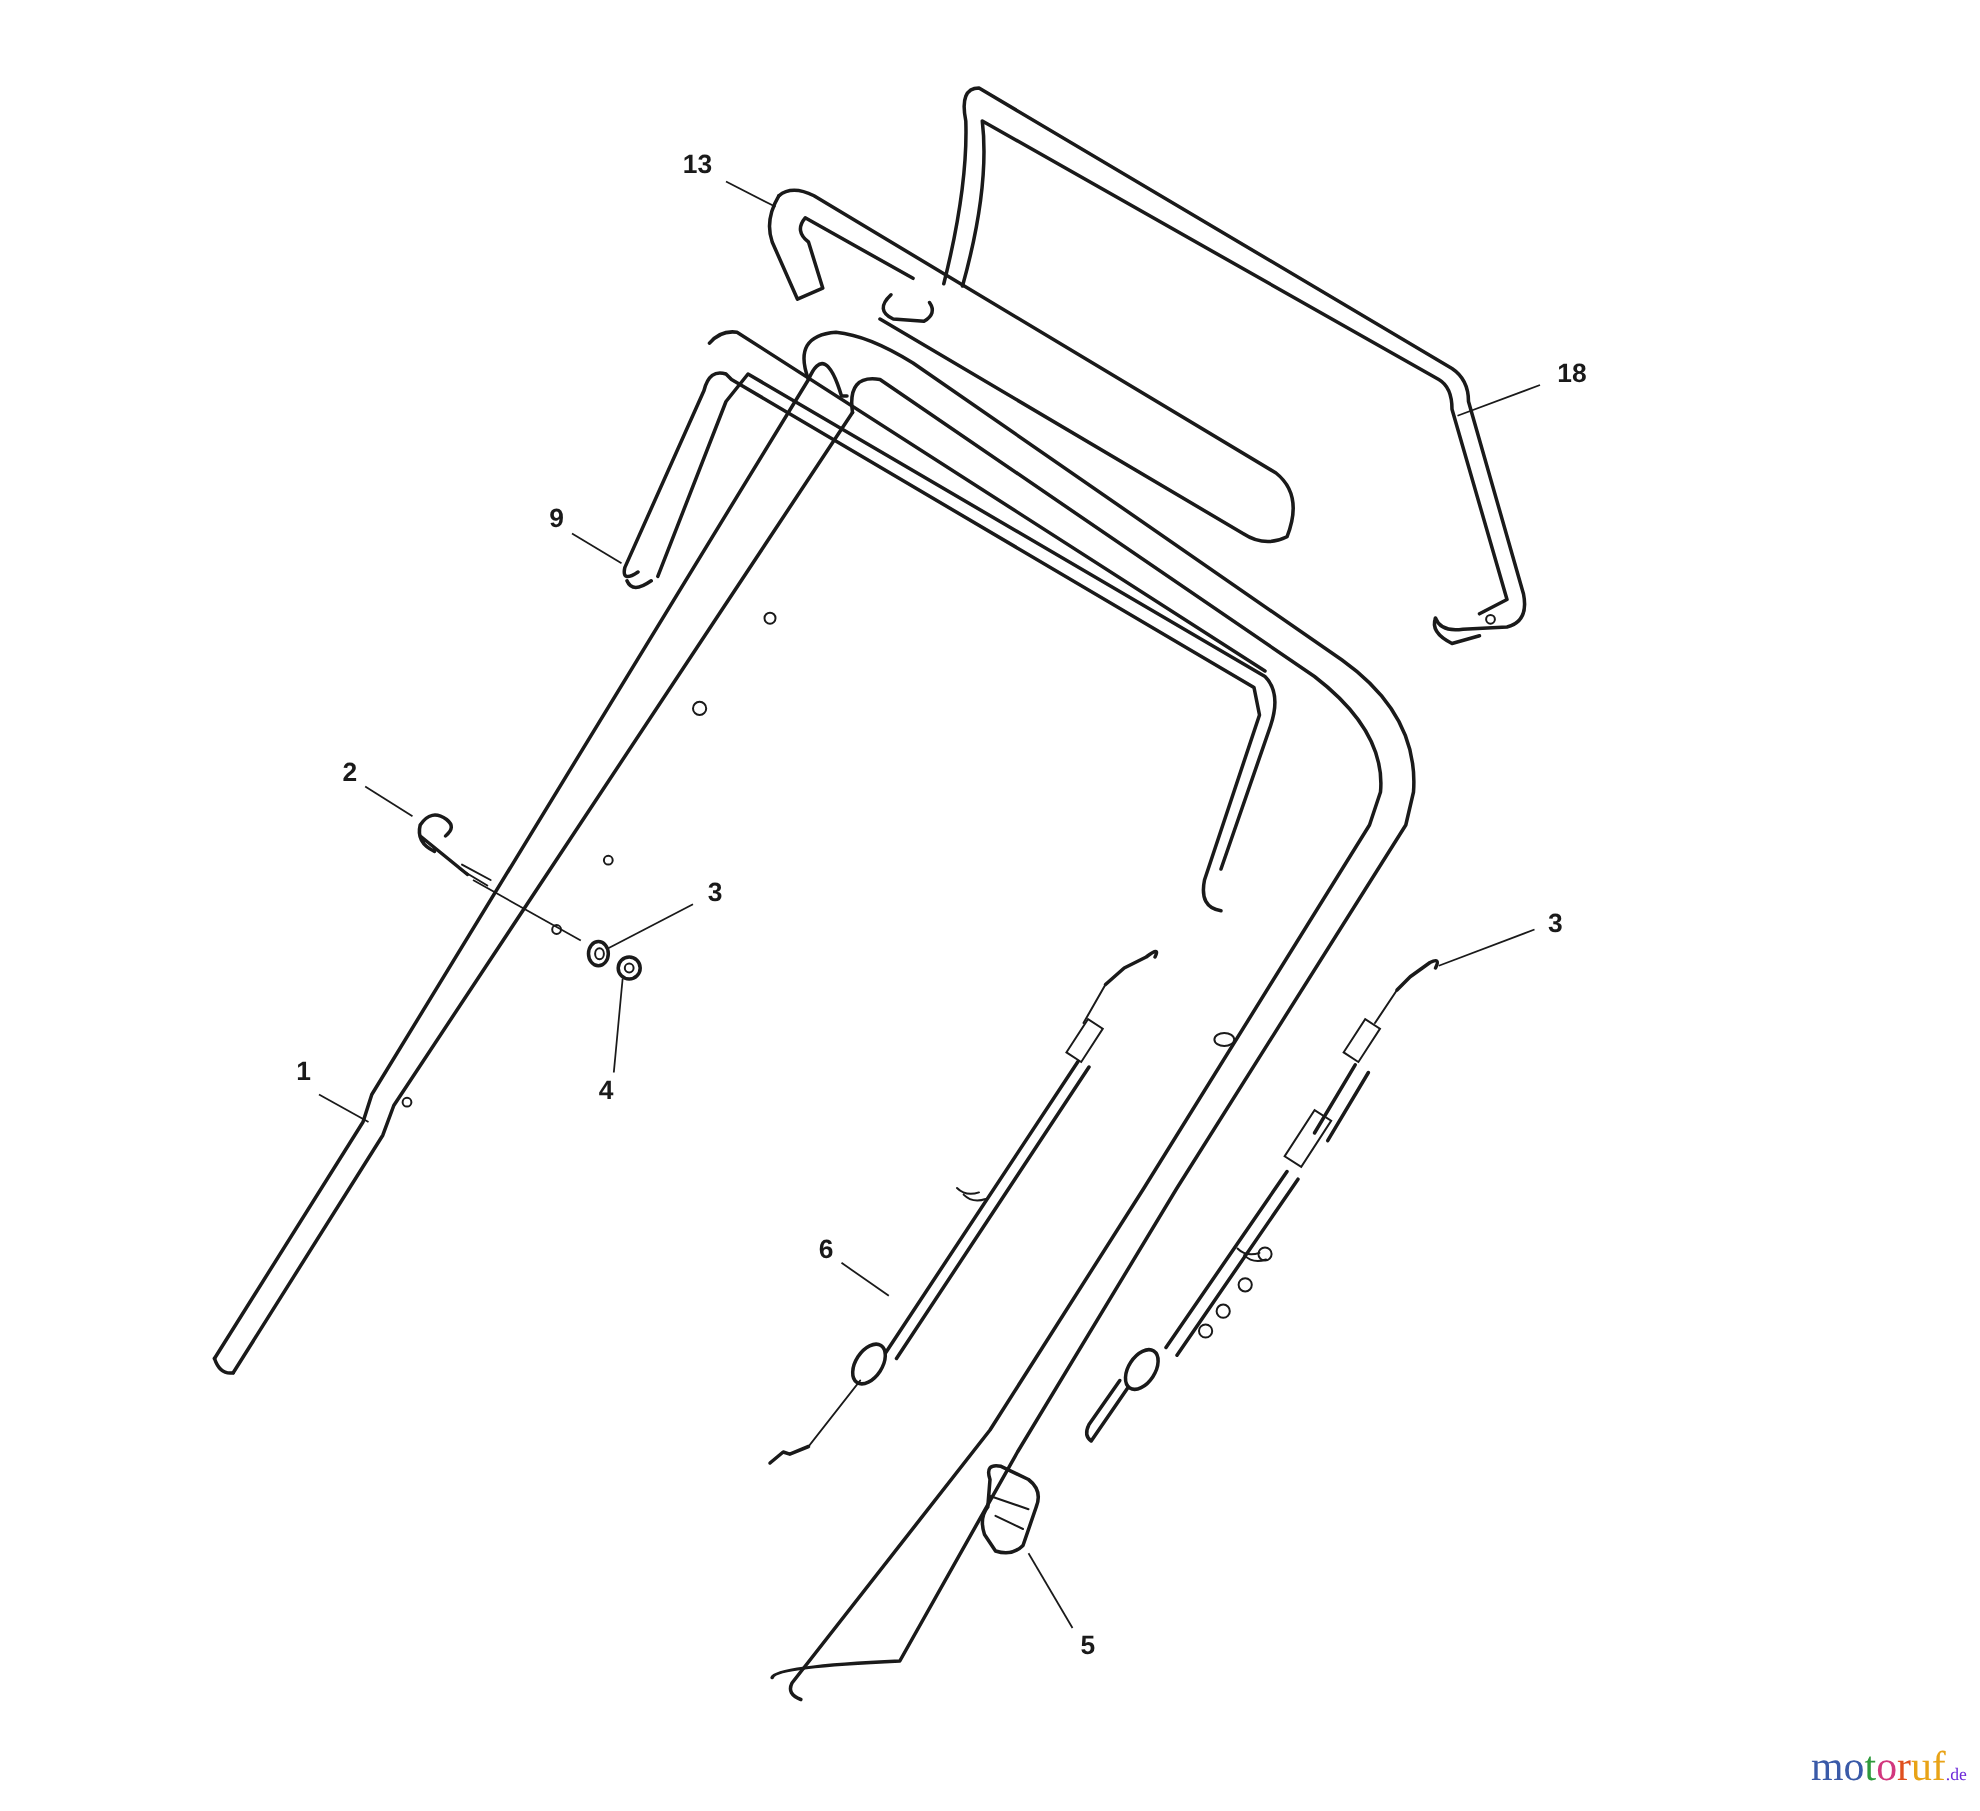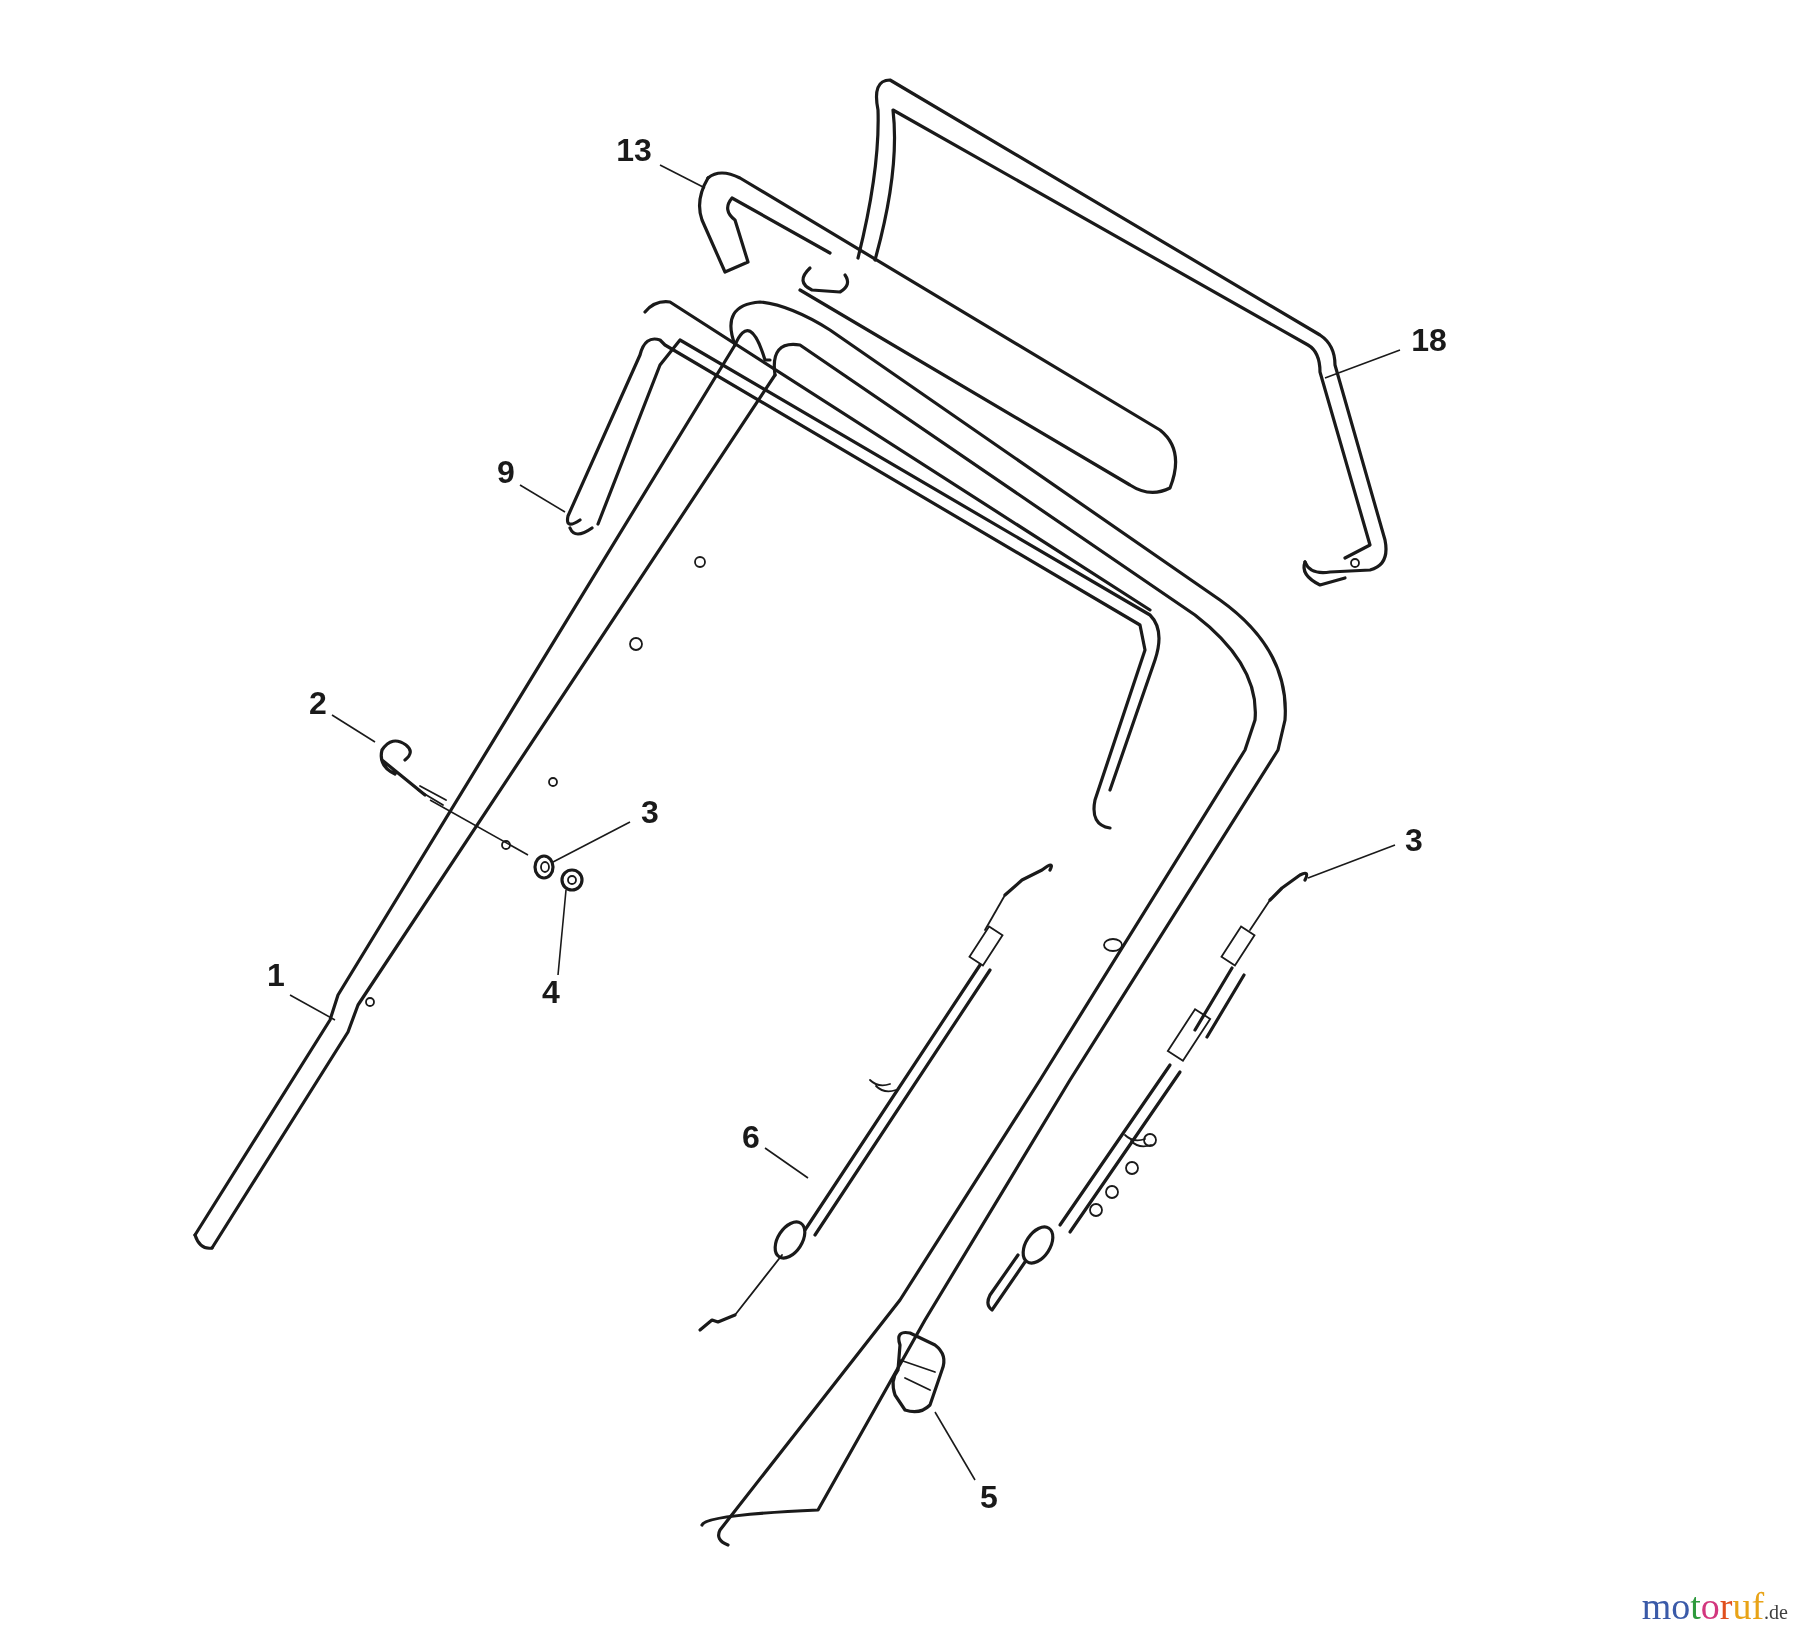--- a/index.html
+++ b/index.html
@@ -1,20 +1,20 @@
 <!DOCTYPE html>
 <html><head>
 <meta charset="utf-8">
 <style>
   html, body { margin:0; padding:0; background:#ffffff; }
   body { width:1800px; height:1646px; position:relative; overflow:hidden; font-family:"Liberation Sans", sans-serif; }
   #diagram { position:absolute; left:0; top:0; width:1800px; height:1646px; }
-  .part-label { position:absolute; font-family:"Liberation Sans", sans-serif; font-weight:bold; font-size:32px; color:#1a1a1a; line-height:1; transform:translate(-50%,-50%); }
+  .part-label { position:absolute; font-family:"Liberation Sans", sans-serif; font-weight:bold; font-size:24px; color:#1a1a1a; line-height:1; transform:translate(-50%,-50%); }
   .watermark { position:absolute; right:12px; bottom:18px; font-family:"Liberation Serif", serif; font-size:38px; letter-spacing:0px; }
-  .watermark .tld { font-size:20px; color:#404040; }
+  .watermark .tld { font-size:16px; color:#6d28d9; }
   svg .pline { fill:none; stroke:#1a1a1a; stroke-width:3.2; stroke-linecap:round; stroke-linejoin:round; }
   svg .thin { fill:none; stroke:#1a1a1a; stroke-width:1.8; stroke-linecap:round; }
   svg .leader { fill:none; stroke:#1a1a1a; stroke-width:1.6; }
 </style>
 </head>
 <body>
 
 <svg id="diagram" viewBox="0 0 1800 1646" xmlns="http://www.w3.org/2000/svg">
 
   <g>

